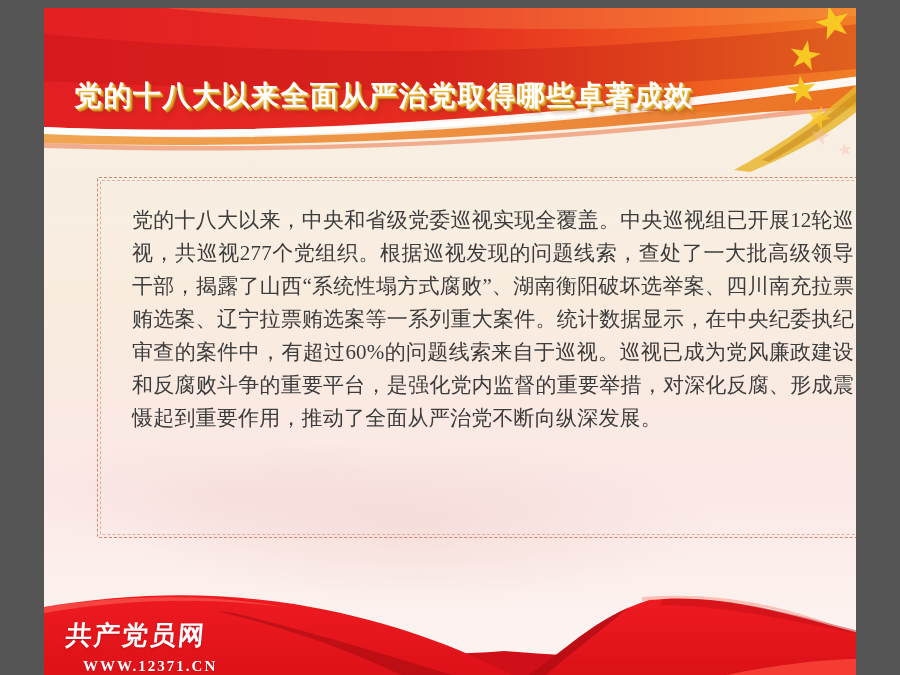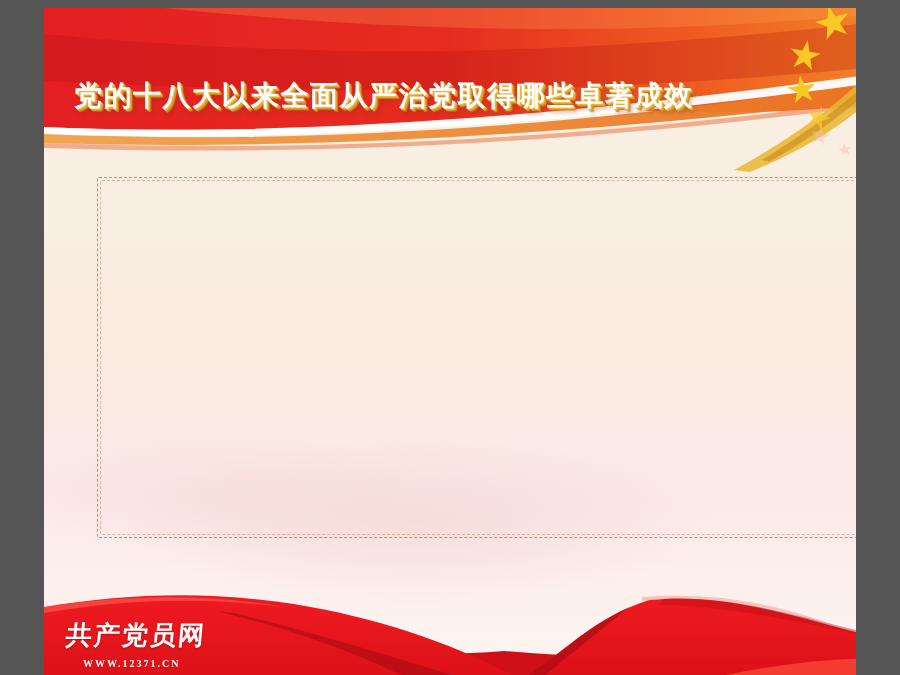--- a/index.html
+++ b/index.html
@@ -51,21 +51,21 @@
   }
 
   
   .ribbon-svg{position:absolute;left:0;bottom:0;z-index:4;display:block;}
   .site-logo{position:absolute;left:22px;top:610px;z-index:5;color:var(--logo-text,#fff);}
   .logo-wordmark{
     display:block; font-size:26px; font-weight:900; letter-spacing:2px;
     transform:skewX(-5deg); text-shadow:0 1px 2px rgba(120,0,5,.35);
   }
   .logo-url{
-    display:block; margin:5px 0 0 17px; font-size:10px; font-weight:700;
+    display:block; margin:5px 0 0 17px; font-size:15px; font-weight:700;
     letter-spacing:2px; text-shadow:0 1px 1px rgba(120,0,5,.3);
   }
 </style>
 </head>
 <body>
 
 <div class="slide">
 
   <svg class="header-svg" width="900" height="165" viewBox="0 0 900 165">
     <defs>
@@ -101,20 +101,21 @@
     <use href="#star" transform="translate(774,110) scale(13) rotate(18)" style="fill:var(--star-gold,#f8c824)" opacity=".75"></use>
 
     <use href="#star" transform="translate(776,128) scale(10) rotate(12)" fill="#f2b9ad" opacity=".45"></use>
     <use href="#star" transform="translate(801,142) scale(7) rotate(-10)" fill="#f2b9ad" opacity=".4"></use>
   </svg>
 
   <h1 class="slide-title">党的十八大以来全面从严治党取得哪些卓著成效</h1>
 
   <div class="content-box">
     <div class="inner-border"></div>
+    <p class="body-paragraph">党的十八大以来，中央和省级党委巡视实现全覆盖。中央巡视组已开展12轮巡视，共巡视277个党组织。根据巡视发现的问题线索，查处了一大批高级领导干部，揭露了山西“系统性塌方式腐败”、湖南衡阳破坏选举案、四川南充拉票贿选案、辽宁拉票贿选案等一系列重大案件。统计数据显示，在中央纪委执纪审查的案件中，有超过60%的问题线索来自于巡视。巡视已成为党风廉政建设和反腐败斗争的重要平台，是强化党内监督的重要举措，对深化反腐、形成震慑起到重要作用，推动了全面从严治党不断向纵深发展。</p>
   </div>
 
   <svg class="ribbon-svg" width="900" height="140" viewBox="0 0 900 140">
     <defs>
       <linearGradient id="lw" x1="0" y1="0" x2="0" y2="1">
         <stop offset="0" stop-color="#ee1b21"></stop>
         <stop offset="1" stop-color="#db1017"></stop>
       </linearGradient>
       <linearGradient id="rw" x1="0" y1="0" x2="0" y2="1">
         <stop offset="0" stop-color="#ee1b21"></stop>

